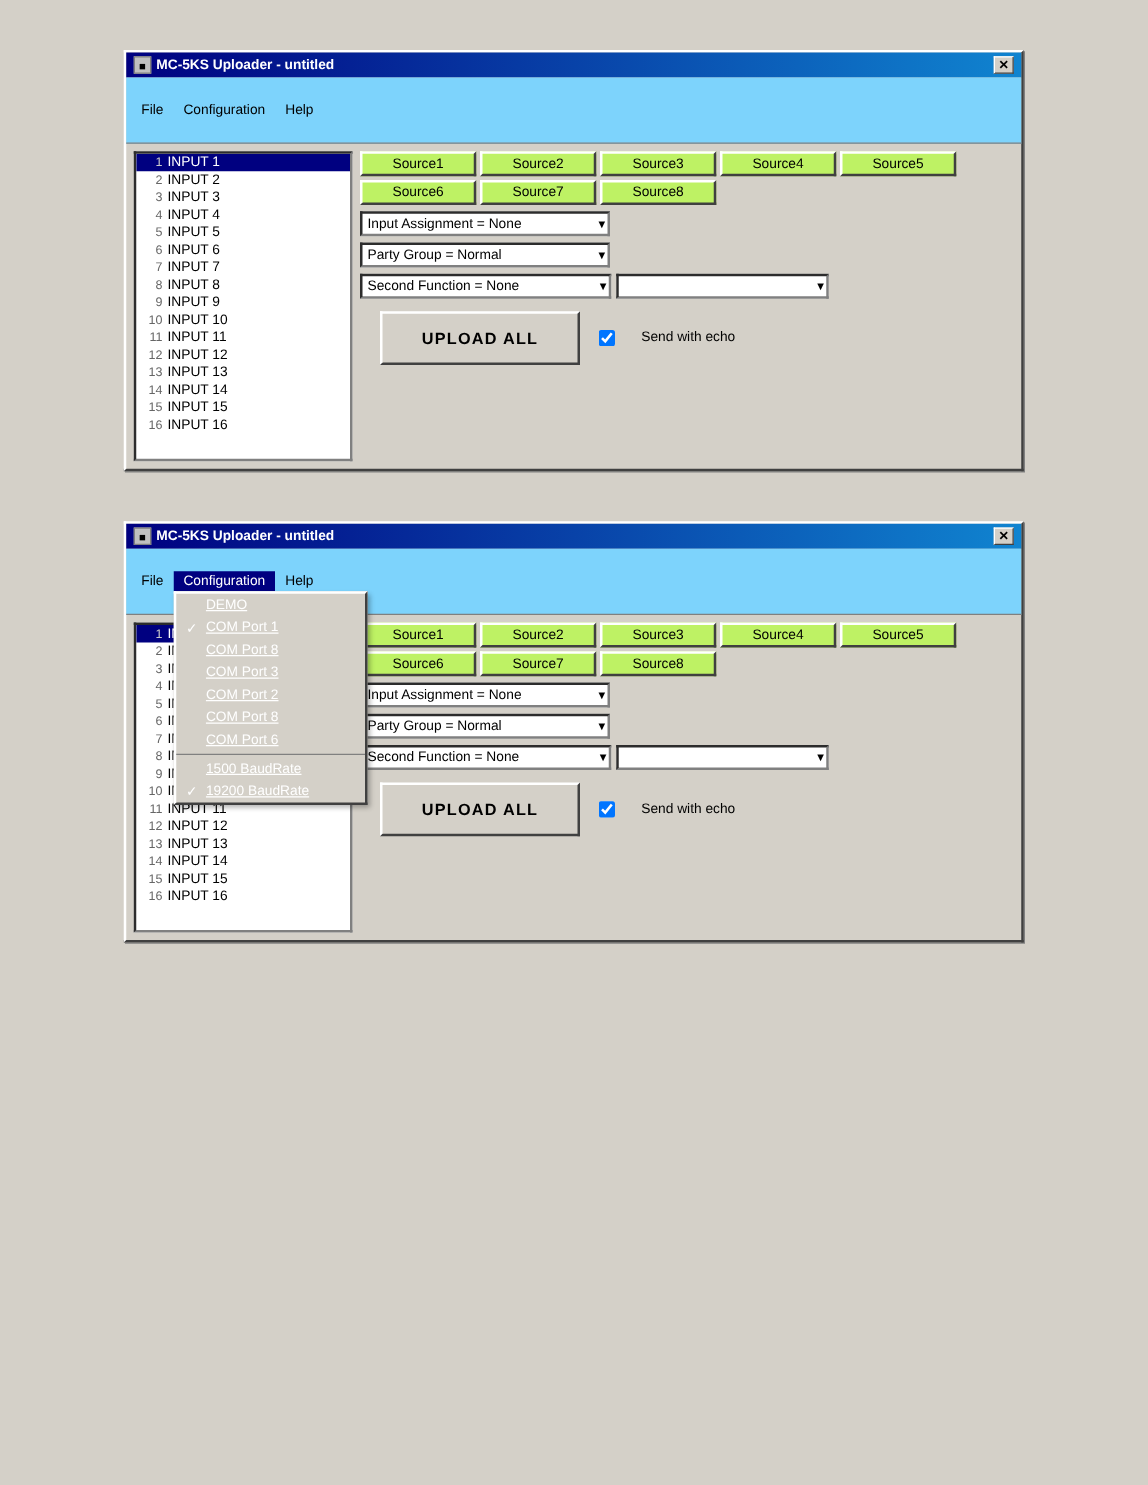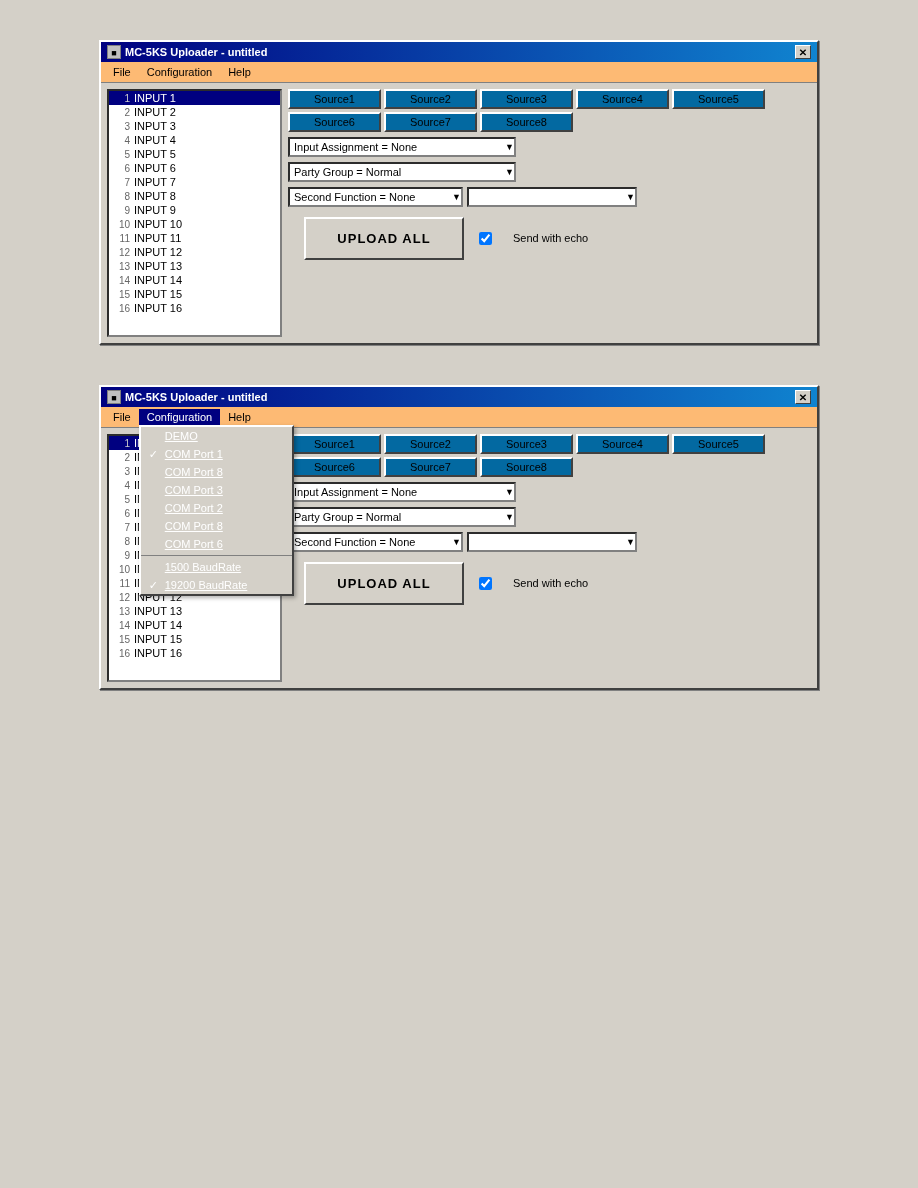--- a/index.html
+++ b/index.html
@@ -64,24 +64,24 @@
       height: 14px;
       font-size: 10px;
       cursor: pointer;
       display: flex;
       align-items: center;
       justify-content: center;
       font-weight: bold;
     }
 
     .menu-bar {
-      background: #fdba74;
+      background: #7dd3fc;
       display: flex;
       gap: 0;
-      padding: 2px 4px;
+      padding: 18px 4px;
       border-bottom: 1px solid #808080;
     }
 
     .menu-item {
       padding: 2px 8px;
       cursor: pointer;
       font-size: 11px;
       position: relative;
     }
 
@@ -147,21 +147,21 @@
     }
 
     .source-buttons {
       display: flex;
       gap: 3px;
       flex-wrap: wrap;
     }
 
     .source-btn {
       padding: 2px 24px;
-      background: #0369a1;
+      background: #bef264;
       border: 2px solid #ffffff;
       border-right-color: #404040;
       border-bottom-color: #404040;
       cursor: pointer;
       font-size: 11px;
       min-width: 56px;
       text-align: center;
     }
 
     .dropdown-row {
@@ -188,25 +188,25 @@
     .dropdown-arrow {
       position: absolute;
       right: 2px;
       top: 50%;
       transform: translateY(-50%);
       pointer-events: none;
       font-size: 9px;
     }
 
     .dropdown-full {
-      width: 228px;
+      width: 200px;
     }
 
     .dropdown-small {
-      width: 175px;
+      width: 201px;
     }
 
     .dropdown-extra {
       width: 170px;
     }
 
     .upload-section {
       display: flex;
       align-items: center;
       gap: 15px;

